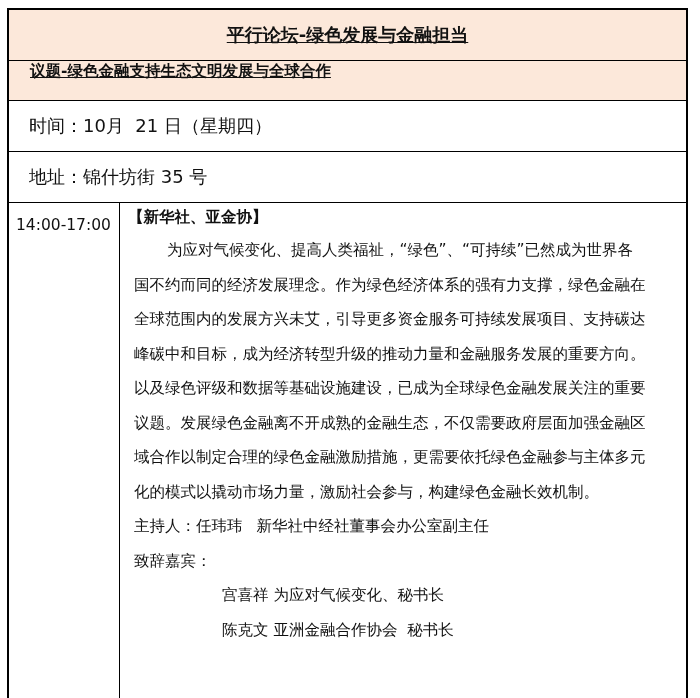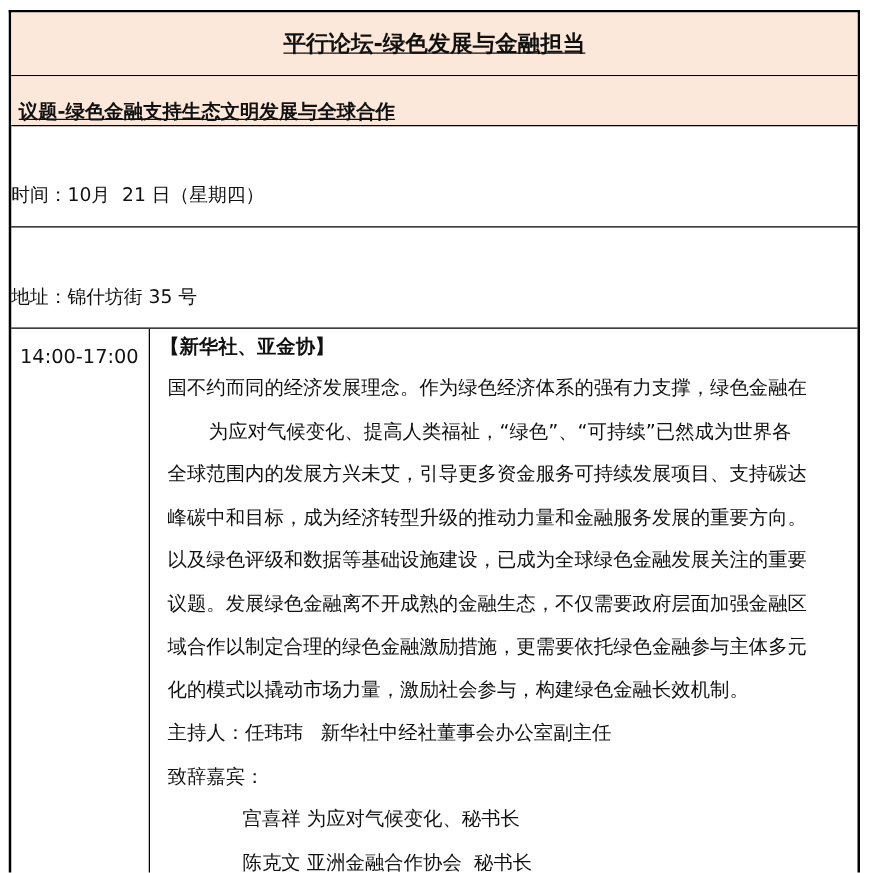--- a/index.html
+++ b/index.html
@@ -5,32 +5,32 @@
   html, body { margin: 0; padding: 0; background: #ffffff; }
   body { width: 700px; height: 698px; overflow: hidden; position: relative;
          font-family: "DejaVu Sans", "Liberation Sans", sans-serif; color: #111; }
   .tbl { position: absolute; left: 7px; top: 8px; width: 681px;
          border-left: 2px solid #000; border-right: 2px solid #000; border-top: 2px solid #000;
          box-sizing: border-box; }
   .row { border-bottom: 1.5px solid #000; box-sizing: border-box; }
   .row.peach { background: #fce8da; text-decoration: underline; }
   .title-row { height: 51px; display: flex; align-items: center; justify-content: center; }
   .title { font-size: 18px; font-weight: bold; letter-spacing: 0px; }
-  .topic-row { height: 40px; display: flex; align-items: flex-end; padding-left: 6px; }
+  .topic-row { height: 40px; display: flex; align-items: flex-start; padding-left: 21px; }
   .topic { font-size: 15.5px; font-weight: bold; }
-  .info-row { height: 51px; display: flex; align-items: center; padding-left: 0; font-size: 15px; margin-top: 30px; }
+  .info-row { height: 51px; display: flex; align-items: center; padding-left: 20px; font-size: 18px; }
   .sched-row { display: flex; border-bottom: none; height: 500px; }
   .time-cell { width: 111px; border-right: 1.5px solid #000; box-sizing: border-box;
                padding-left: 7px; padding-top: 13px; font-size: 15.5px; }
   .content-cell { flex: 1; padding-left: 14px; padding-right: 6px; padding-top: 13px;
                   font-size: 15.5px; line-height: 34.5px; }
   .content-cell .line { display: block; white-space: nowrap; }
   .source { margin-top: -9px; line-height: 20px; margin-bottom: 6px; font-weight: bold; }
   .guest { display: flex; }
-  .guest .gname { width: 68px; margin-left: 60px; }
+  .guest .gname { width: 68px; margin-left: 88px; }
   .host .spacer { display: inline-block; width: 14px; }
 </style>
 </head>
 <body>
 
 <div class="tbl">
   <div class="row peach title-row">
     <span class="title">平行论坛-绿色发展与金融担当</span>
   </div>
   <div class="row peach topic-row">
@@ -42,22 +42,22 @@
   <div class="row info-row">
     <span>地址：锦什坊街 35 号</span>
   </div>
   <div class="row sched-row">
     <div class="time-cell">
       <span>14:00-17:00</span>
     </div>
     <div class="content-cell">
       <span class="line source" style="margin-left:-6px">【新华社、亚金协】</span>
       <div>
+        <span class="line" style="padding-left:33px">为应对气候变化、提高人类福祉，“绿色”、“可持续”已然成为世界各</span>
         <span class="line">国不约而同的经济发展理念。作为绿色经济体系的强有力支撑，绿色金融在</span>
-        <span class="line" style="padding-left:33px">为应对气候变化、提高人类福祉，“绿色”、“可持续”已然成为世界各</span>
         <span class="line">全球范围内的发展方兴未艾，引导更多资金服务可持续发展项目、支持碳达</span>
         <span class="line">峰碳中和目标，成为经济转型升级的推动力量和金融服务发展的重要方向。</span>
         <span class="line">以及绿色评级和数据等基础设施建设，已成为全球绿色金融发展关注的重要</span>
         <span class="line">议题。发展绿色金融离不开成熟的金融生态，不仅需要政府层面加强金融区</span>
         <span class="line">域合作以制定合理的绿色金融激励措施，更需要依托绿色金融参与主体多元</span>
         <span class="line">化的模式以撬动市场力量，激励社会参与，构建绿色金融长效机制。</span>
       </div>
       <div class="line host">
         <span>主持人：</span><span>任玮玮</span><span class="spacer"></span><span>新华社中经社董事会办公室副主任</span>
       </div>

